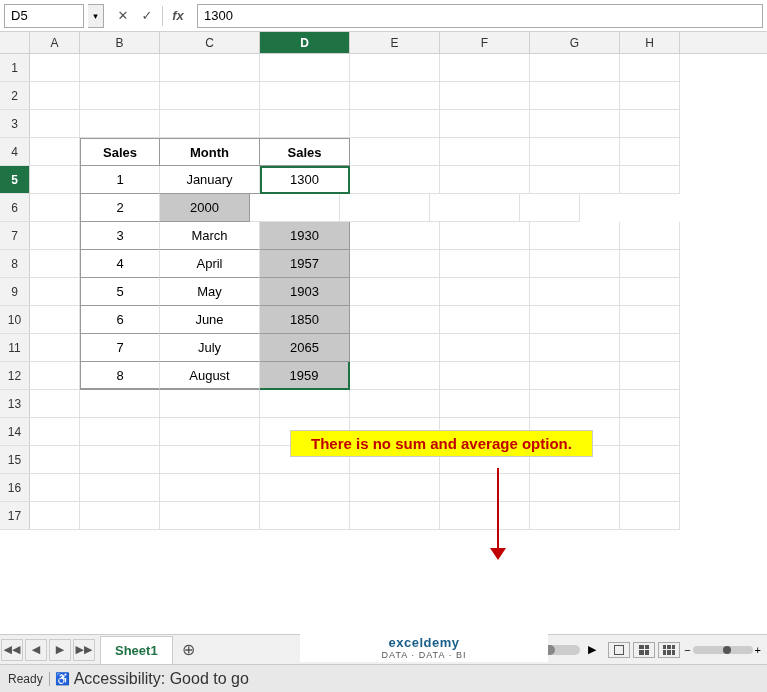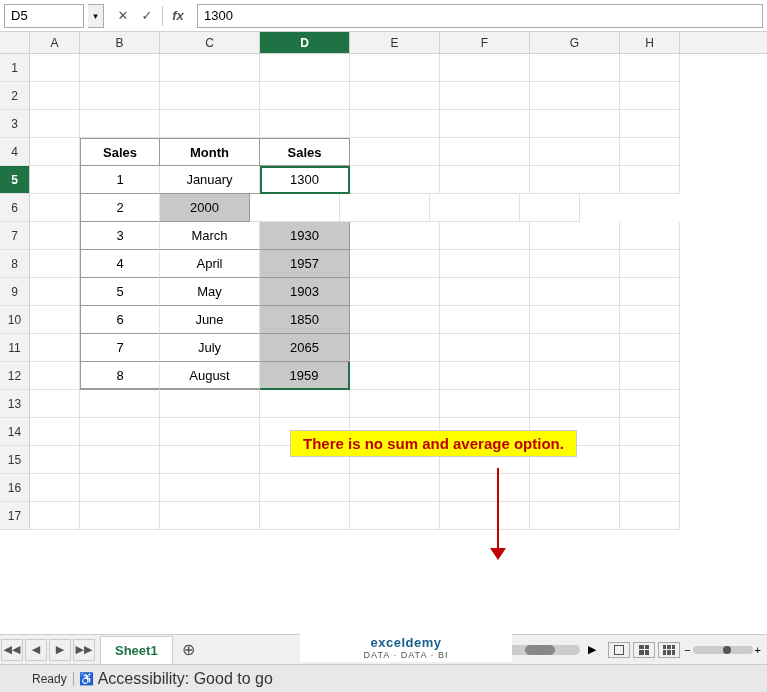--- a/index.html
+++ b/index.html
@@ -162,21 +162,21 @@
     .w-f { width: 90px; min-width: 90px; }
     .w-g { width: 90px; min-width: 90px; }
     .w-h { width: 60px; min-width: 60px; }
 
     
     .annotation {
       position: absolute;
       top: 430px;
       left: 290px;
       background: #ffff00;
-      padding: 4px 12px;
+      padding: 4px 20px;
       font-size: 15px;
       font-weight: bold;
       color: #c00000;
       border: 1px solid #ccc;
       white-space: nowrap;
     }
     
     .arrow-container {
       position: absolute;
       top: 468px;
@@ -272,21 +272,21 @@
       height: 30px;
       border: 2px solid #c00000;
       background: transparent;
       pointer-events: none;
     }
     
     .exceldemy-area {
       position: absolute;
       bottom: 30px;
       left: 300px;
-      width: 212px;
+      width: 248px;
       height: 30px;
       display: flex;
       align-items: center;
       justify-content: center;
       background: #fff;
       z-index: 5;
     }
     .exceldemy-logo {
       font-size: 13px;
       font-weight: bold;
@@ -656,21 +656,21 @@
     <div style="display:flex;align-items:center;gap:2px;margin-right:6px;">
       <span style="font-size:11px;">−</span>
       <div style="width:60px;height:8px;background:#ccc;border-radius:4px;position:relative;">
         <div style="width:8px;height:8px;background:#555;border-radius:50%;position:absolute;left:30px;top:0;"></div>
       </div>
       <span style="font-size:11px;">+</span>
     </div>
   </div>
 
   <div class="status-bar">
-    <div style="display:flex;align-items:center;gap:4px;margin-left:24px;">
+    <div style="display:flex;align-items:center;gap:4px;">
       <span style="font-size:12px;color:#333;">Ready</span>
     </div>
     <div style="width:1px;height:14px;background:#aaa;"></div>
     <div style="display:flex;align-items:center;gap:3px;">
       <span style="font-size:12px;">♿</span>
       <span style="font-size:16px;color:#333;">Accessibility: Good to go</span>
     </div>
   </div>
 </div>
 

